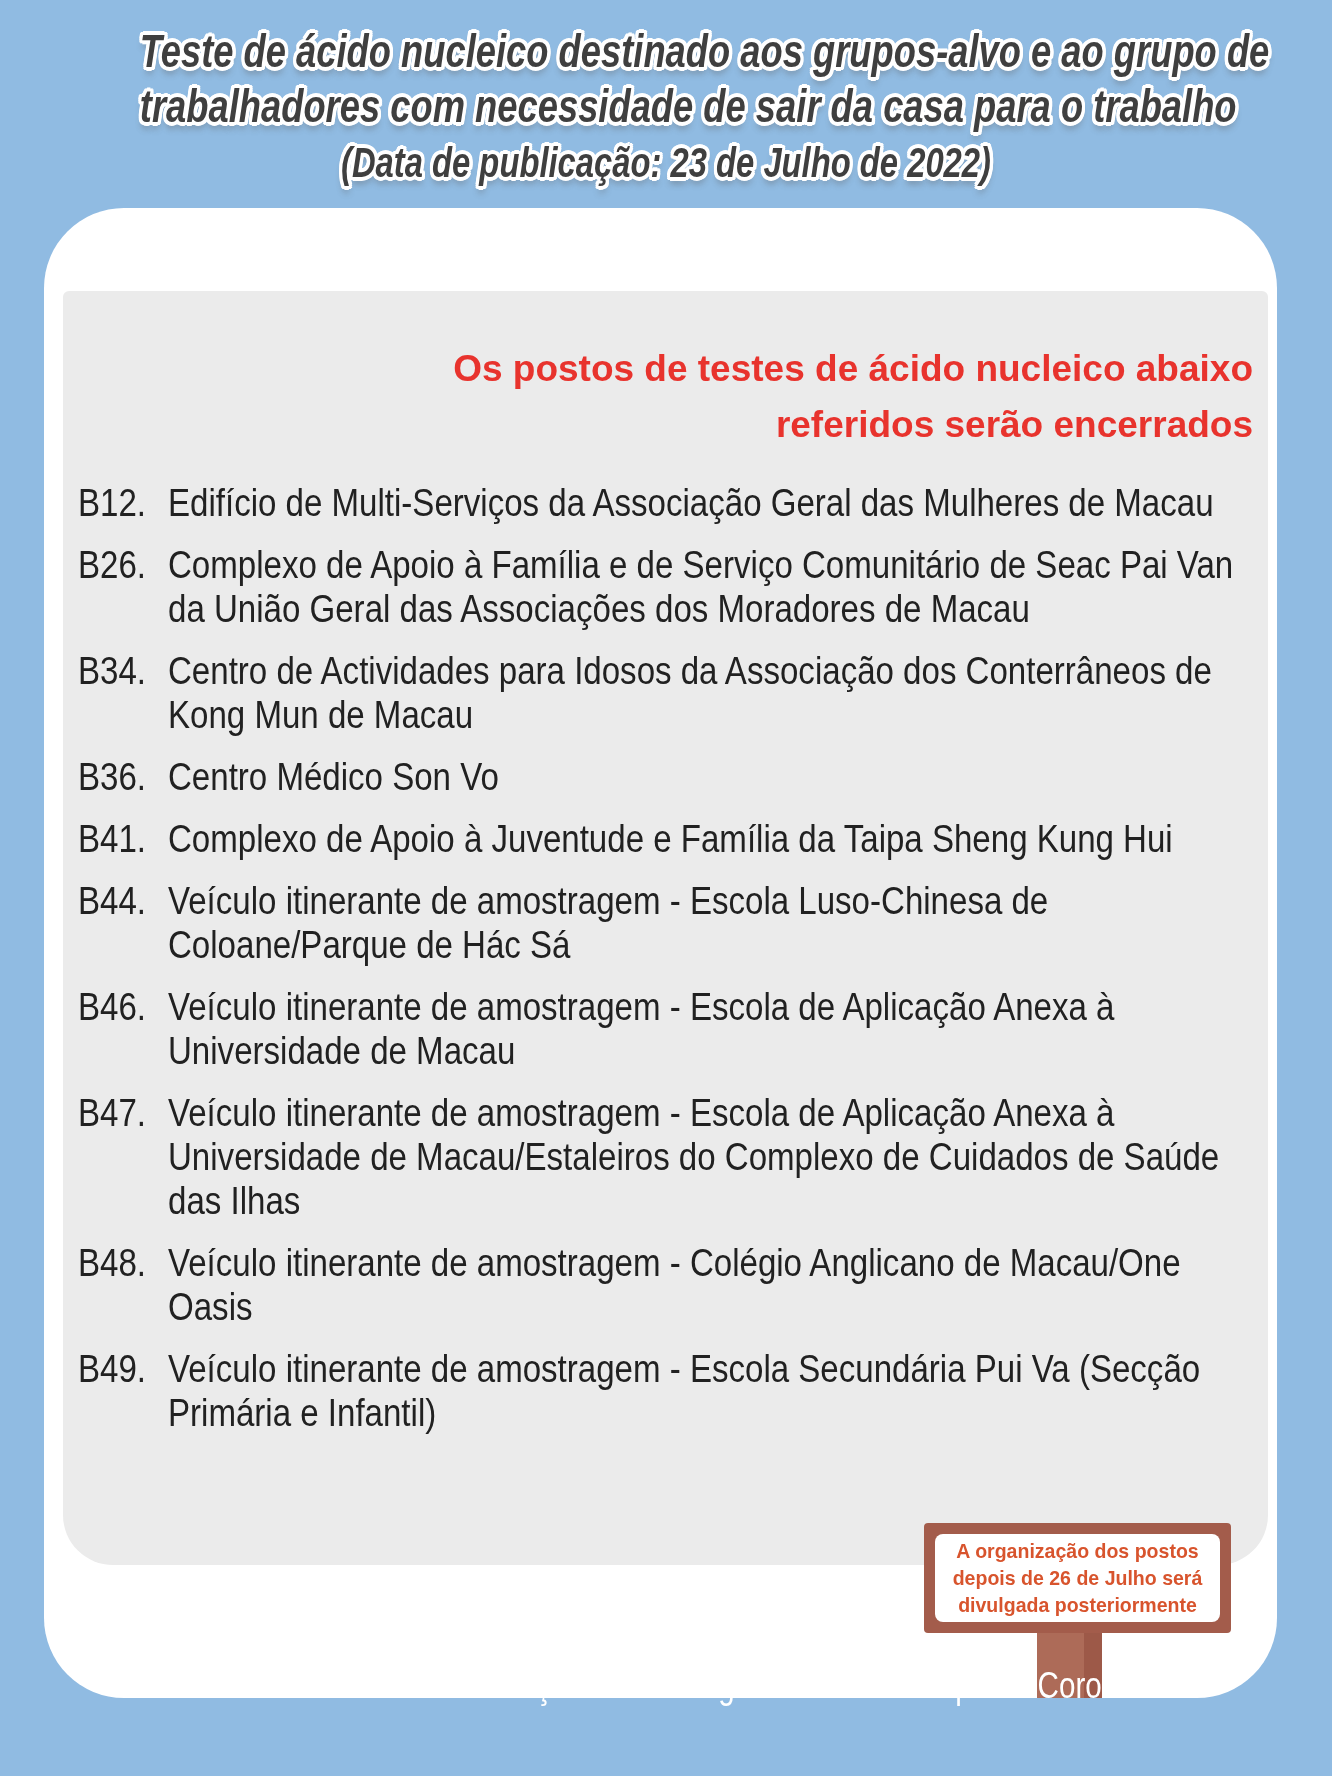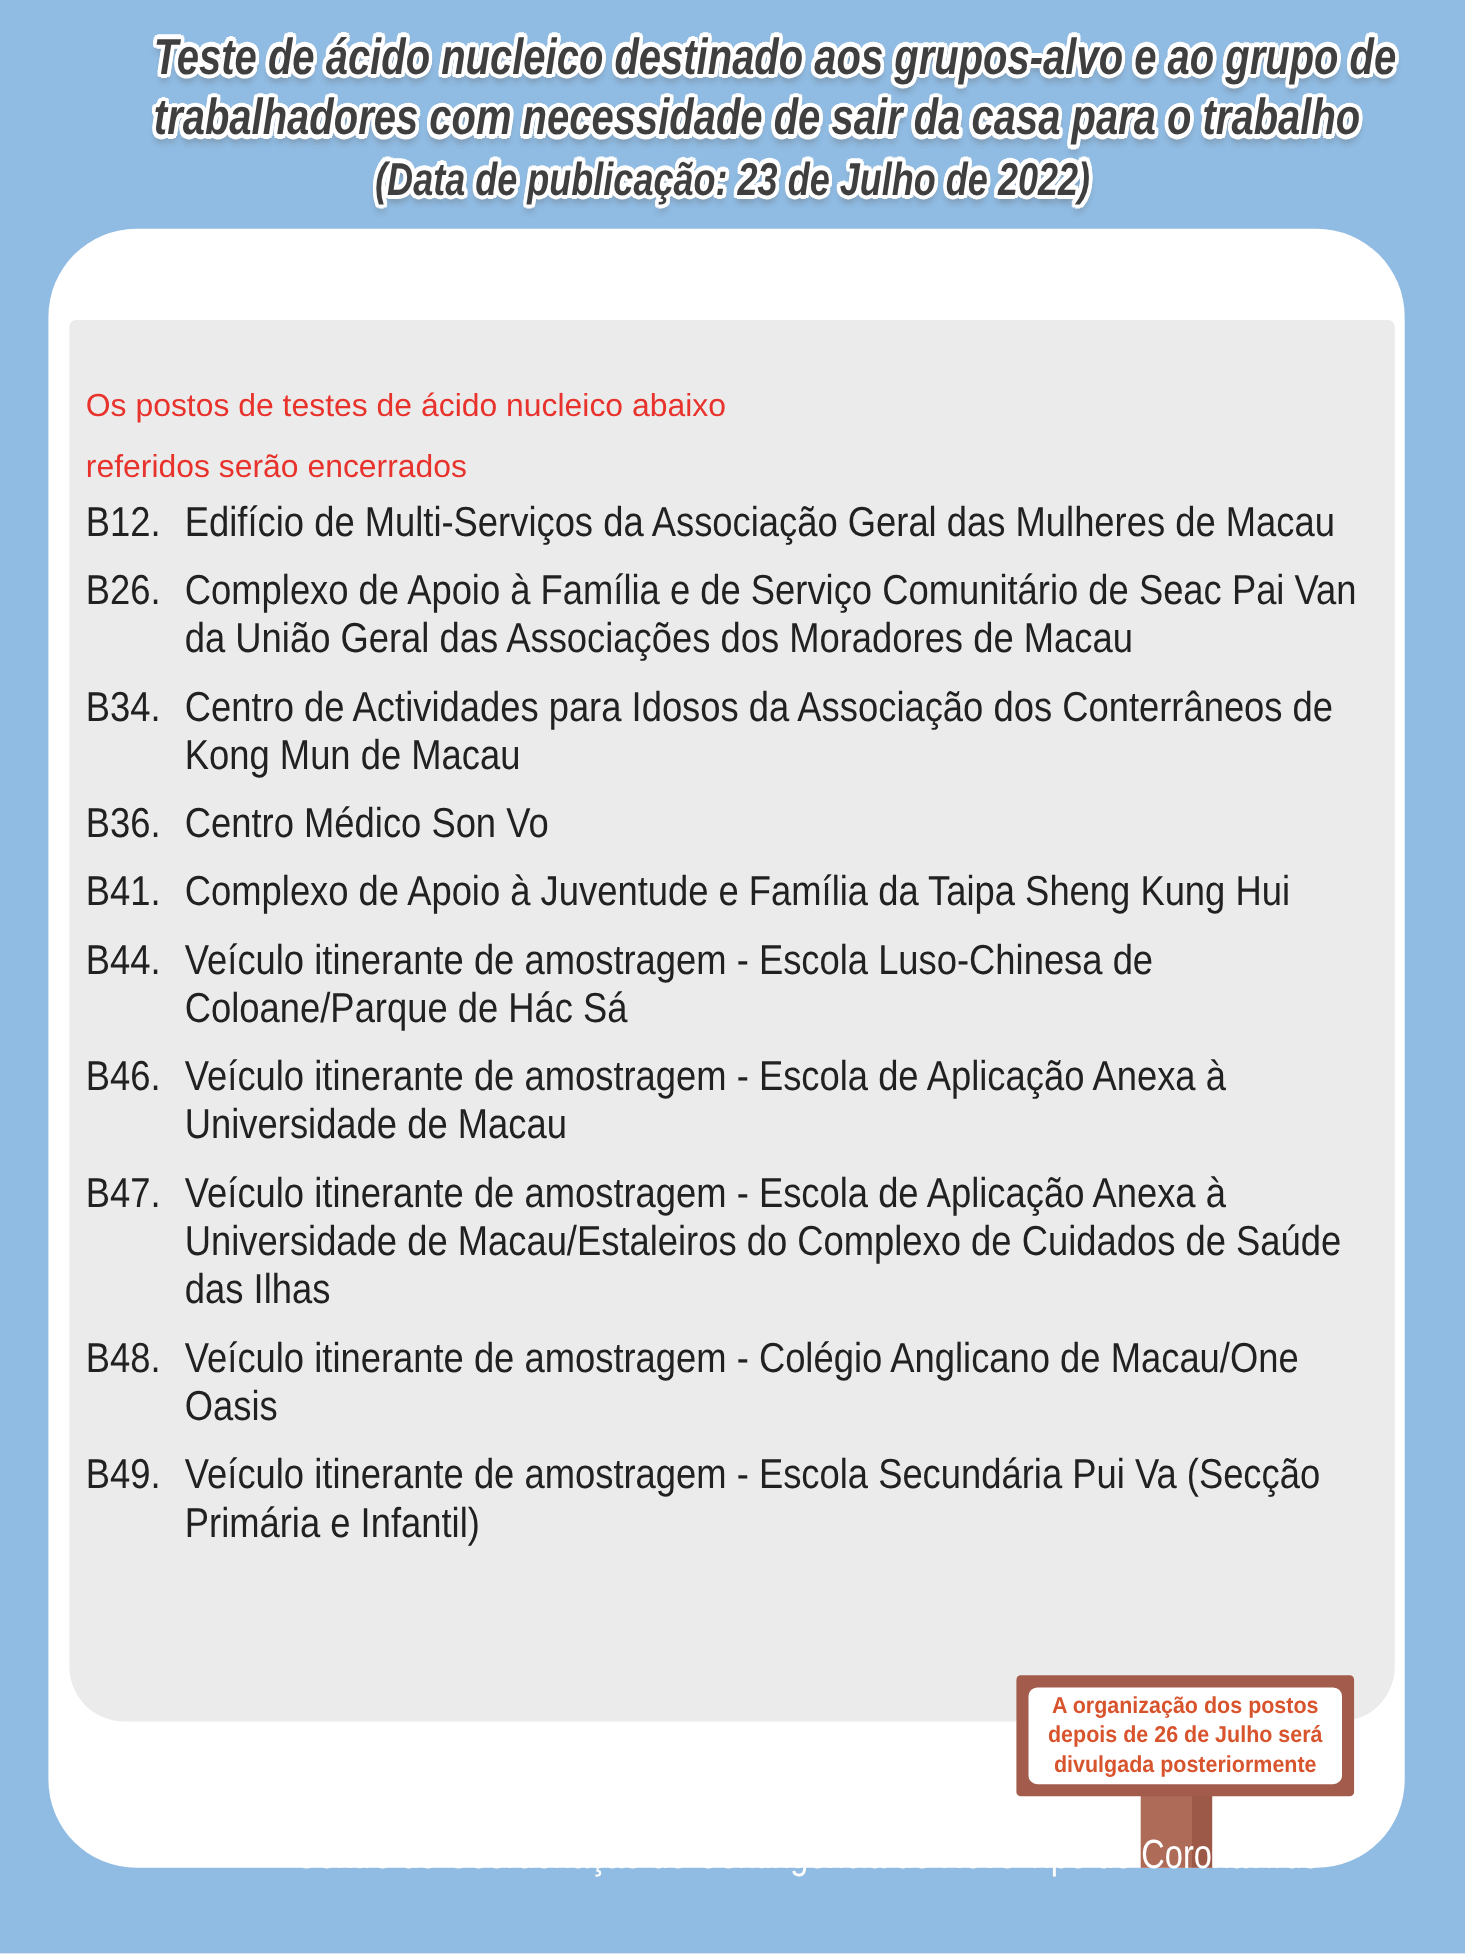--- a/index.html
+++ b/index.html
@@ -42,26 +42,26 @@
     position: absolute;
     left: 19px; top: 83px;
     width: 1205px; height: 1274px;
     background: #EBEBEB;
     border-radius: 6px 6px 50px 50px;
     box-sizing: border-box;
     padding: 50px 15px 0 15px;
   }
   .panel-title {
     color: #E8332D;
-    font-weight: normal;
-    font-size: 29px;
+    font-weight: bold;
+    font-size: 37px;
     line-height: 56px;
-    text-align: left;
-  }
-  .list { }
+    text-align: right;
+  }
+  .list { margin-top: 28px; }
   .row { display: flex; margin-bottom: 18px; }
   .code {
     width: 90px;
     flex: 0 0 90px;
     font-size: 38px;
     line-height: 44px;
     color: #212121;
     white-space: nowrap;
     transform: scaleX(0.87);
     transform-origin: left center;

